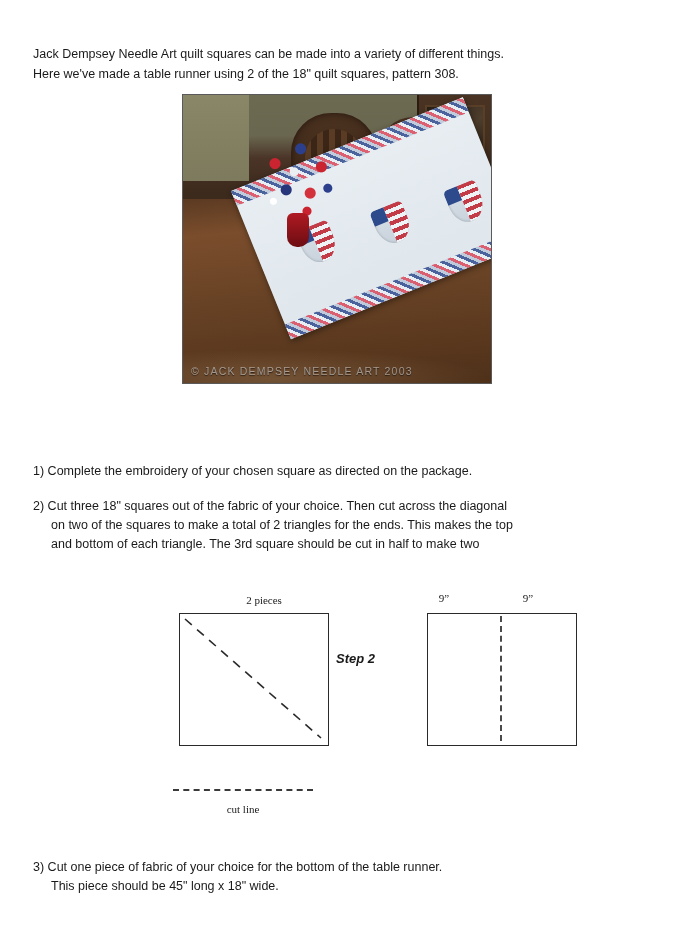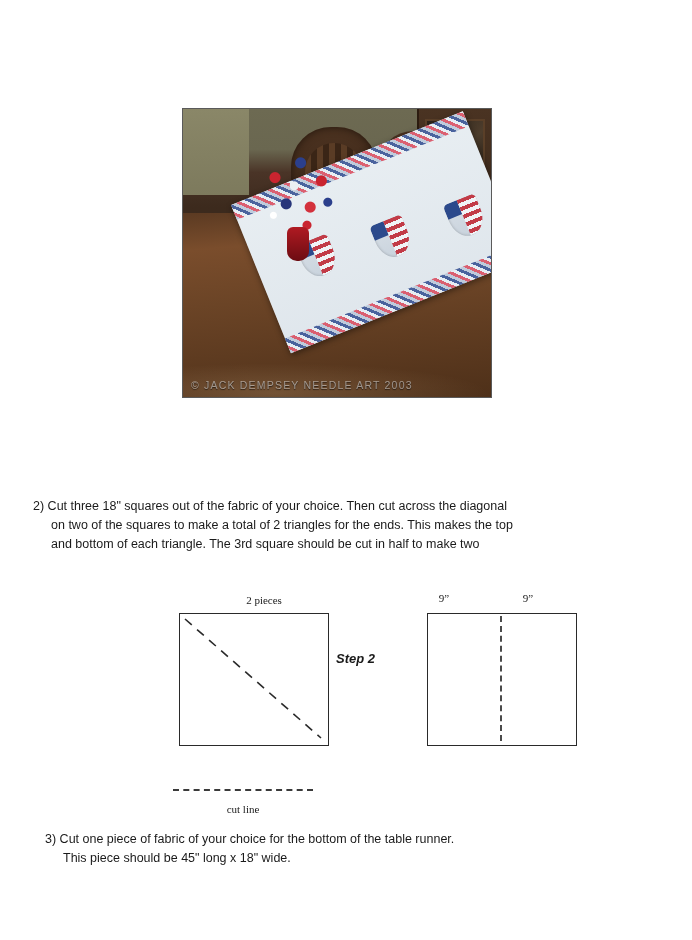--- a/index.html
+++ b/index.html
@@ -36,21 +36,20 @@
   
   .photo-wrap {
     position: absolute;
     left: 182px;
     top: 94px;
     width: 308px;
     height: 288px;
     border: 1px solid #5a5a5a;
     background: #3e2f24;
     overflow: hidden;
-    margin-top: 14px;
   }
   .photo {
     position: absolute;
     inset: 0;
     background:
       
       linear-gradient(180deg, #6d6a52 0%, #6a6750 14%, #4a3427 22%, #3c2a1d 34%, #40291c 100%);
   }
   .wall-left {
     position: absolute; left: 0; top: 0; width: 66px; height: 86px;
@@ -180,21 +179,21 @@
   .step {
     position: absolute;
     left: 33px;
     font-size: 12.5px;
     line-height: 19px;
     color: #1a1a1a;
     width: 620px;
   }
   .step1 { top: 462px; }
   .step2 { top: 497px; }
-  .step3 { top: 830px; margin-left: 12px; }
+  .step3 { top: 858px; }
   .step .hang {
     display: block;
     padding-left: 18px;
     text-indent: -18px;
   }
   .step .cont {
     display: block;
     padding-left: 18px;
   }
 
@@ -235,20 +234,24 @@
     position: absolute;
     left: 173px; top: 789px; width: 140px;
     border-top: 2px dashed #3a3a3a;
   }
 </style>
 </head>
 <body>
 
 <div class="page">
 
+  <div class="intro">
+    <div>Jack Dempsey Needle Art quilt squares can be made into a variety of different things.</div>
+    <div>Here we've made a table runner using 2 of the 18" quilt squares, pattern 308.</div>
+  </div>
 
   <div class="photo-wrap">
     <div class="photo">
       <div class="wall-left"></div>
       <div class="wall-right"></div>
       <div class="cabinet">
         <div class="cab-glass"></div>
       </div>
       <div class="chair1"></div>
       <div class="chair2"></div>
@@ -262,20 +265,26 @@
         <div class="shield s2"></div>
         <div class="shield s3"></div>
       </div>
       <div class="bouquet"></div>
       <div class="vase"></div>
       <div class="photo-credit">© JACK DEMPSEY NEEDLE ART 2003</div>
     </div>
   </div>
 
 
+  <div class="step step1">
+    <span class="hang">
+      <span>1)</span>
+      <span>Complete the embroidery of your chosen square as directed on the package.</span>
+    </span>
+  </div>
 
   <div class="step step2">
     <span class="hang">
       <span>2)</span>
       <span>Cut three 18" squares out of the fabric of your choice.  Then cut across the diagonal</span>
     </span>
     <span class="cont">on two of the squares to make a total of 2 triangles for the ends.  This makes the top</span>
     <span class="cont">and bottom of each triangle.  The 3rd square should be cut in half to make two</span>
   </div>
 

